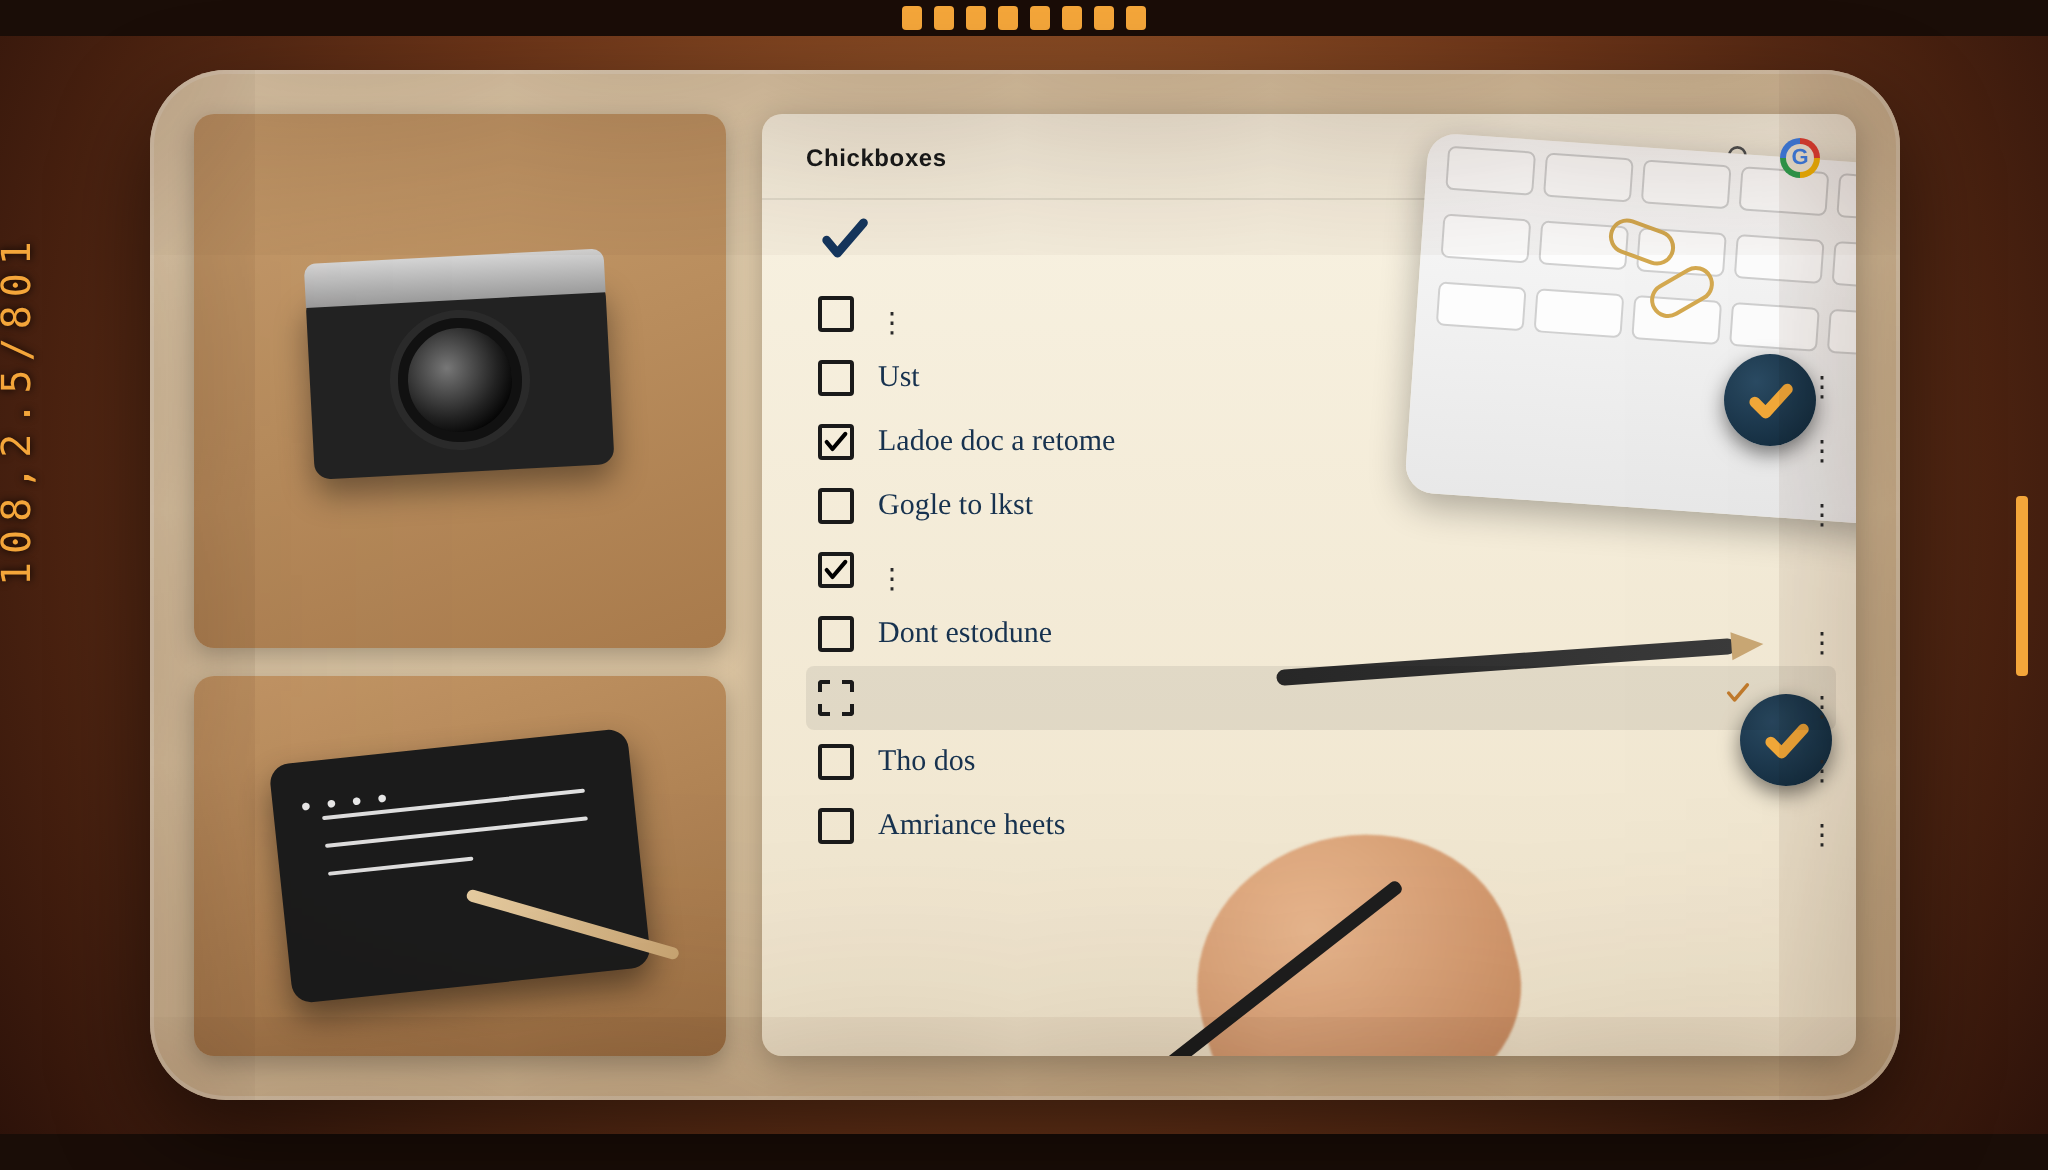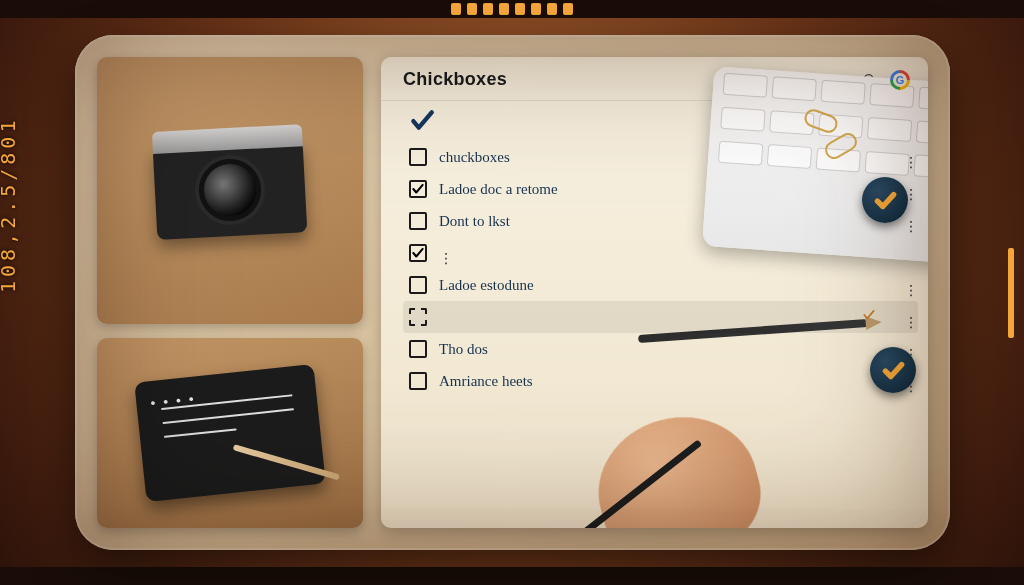--- a/index.html
+++ b/index.html
@@ -55,21 +55,21 @@
   .tablet-pen { position:absolute; width:110px; height:6px; background:linear-gradient(90deg,#e7cda2,#caa774); border-radius:3px; transform:rotate(22deg); right:-18px; bottom:22px; }
 
   
   .panel {
     flex:1; margin:22px 22px 22px 6px; border-radius:10px;
     background:linear-gradient(#f8f2e2,#efe4cc);
     box-shadow:0 4px 16px rgba(0,0,0,.25);
     display:flex; flex-direction:column; position:relative; overflow:hidden;
   }
   .panel-header { display:flex; align-items:center; gap:10px; padding:12px 18px 10px 22px; border-bottom:1px solid rgba(0,0,0,.08); }
-  .panel-title { font-size:18px; font-weight:600; color:#1a1a1a; letter-spacing:.3px; flex:1; }
+  .panel-title { font-size:12px; font-weight:600; color:#1a1a1a; letter-spacing:.3px; flex:1; }
   .hicon { width:20px; height:20px; display:flex; align-items:center; justify-content:center; color:#555; }
   .hicon svg { width:16px; height:16px; }
   .g-badge { width:20px; height:20px; border-radius:50%; display:flex; align-items:center; justify-content:center;
     background:conic-gradient(#ea4335 0 25%, #fbbc05 0 50%, #34a853 0 75%, #4285f4 0); position:relative; }
   .g-badge::after { content:"G"; position:absolute; inset:3px; background:#f8f2e2; border-radius:50%; display:flex; align-items:center; justify-content:center; font-size:11px; font-weight:700; color:#4285f4; }
 
   .first-check { padding:6px 0 2px 28px; }
   .first-check svg { width:26px; height:26px; stroke:#14365f; stroke-width:4; fill:none; stroke-linecap:round; stroke-linejoin:round; }
 
   .list { flex:1; overflow:hidden; padding:2px 10px 14px 22px; font-family:"Comic Sans MS","Segoe Script",cursive; }
@@ -214,48 +214,52 @@
 
     <div class="first-check">
       <svg viewBox="0 0 24 24">
           <path d="M4 13l5 6L21 5"></path>
         </svg>
     </div>
 
     <div class="list" id="list">
         <div class="row">
           <span class="box"></span>
-          <span class="label">chuckboxes</span>
+          <span class="handle"></span>
+        </div>
+        <div class="row">
+          <span class="box"></span>
+          <span class="label">Ust</span>
           <span class="handle"></span>
         </div>
         <div class="row">
           <span class="box checked">
             <svg viewBox="0 0 24 24">
               <path d="M4 12l5 6L20 5"></path>
             </svg>
           </span>
           <span class="label">Ladoe doc a retome</span>
           <span class="handle"></span>
         </div>
         <div class="row">
           <span class="box"></span>
-          <span class="label">Dont to lkst</span>
+          <span class="label">Gogle to lkst</span>
           <span class="handle"></span>
         </div>
         <div class="row">
           <span class="box checked">
             <svg viewBox="0 0 24 24">
               <path d="M4 12l5 6L20 5"></path>
             </svg>
           </span>
           <span class="handle"></span>
         </div>
         <div class="row">
           <span class="box"></span>
-          <span class="label">Ladoe estodune</span>
+          <span class="label">Dont estodune</span>
           <span class="handle"></span>
         </div>
         <div class="row selected">
           <span class="box"></span>
           <span class="label"></span>
           <span class="mini-check"><svg viewBox="0 0 24 24">
               <path d="M4 12l5 6L20 5"></path>
             </svg></span>
           <span class="handle"></span>
         </div>

